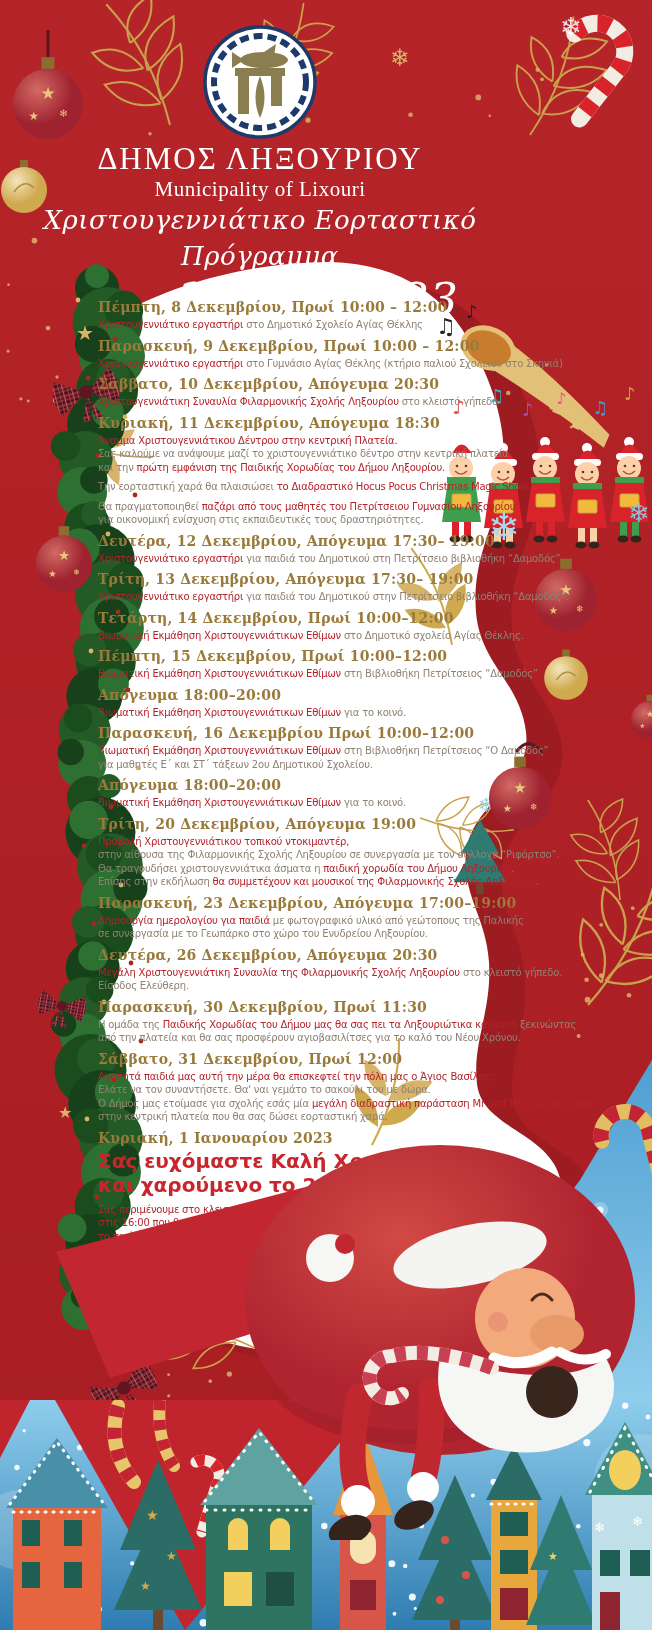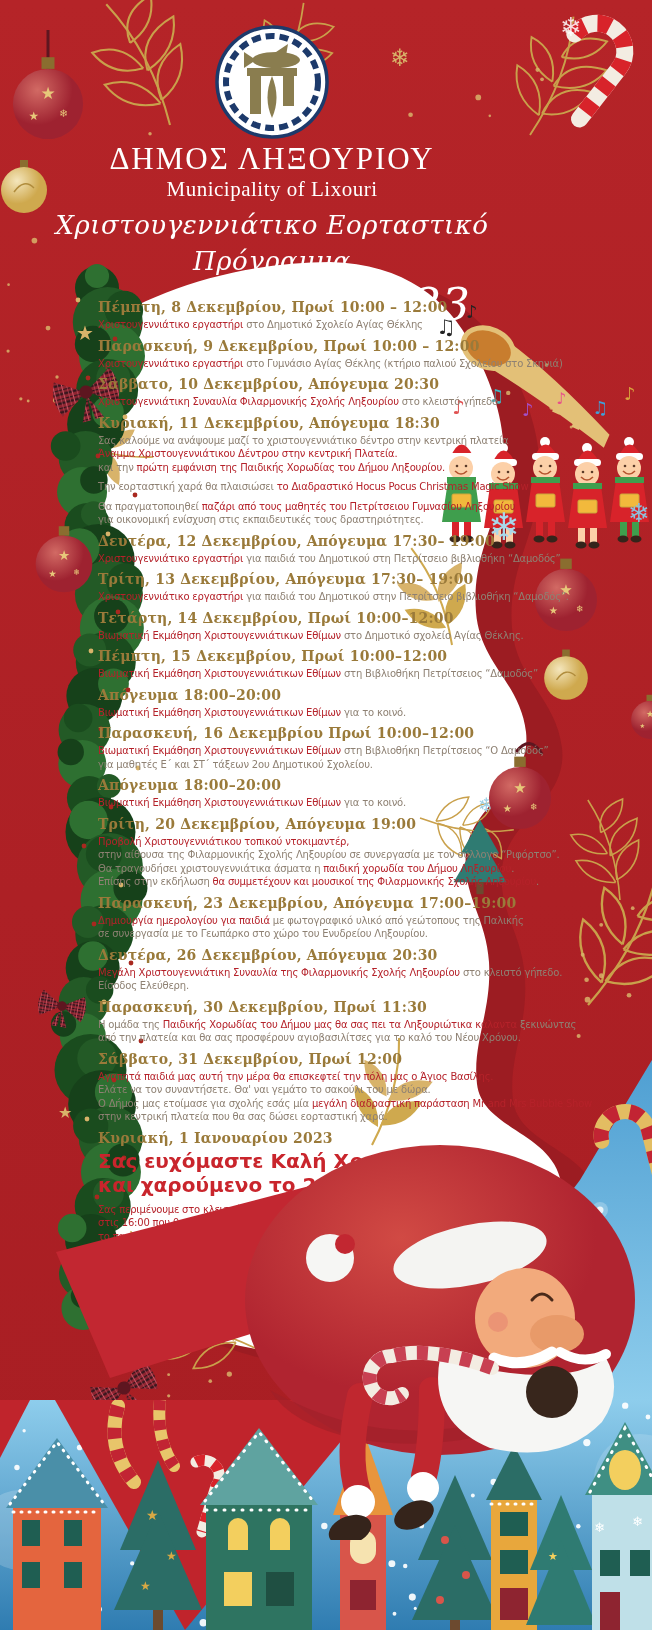--- a/index.html
+++ b/index.html
@@ -3,25 +3,25 @@
 <meta charset="utf-8">
 <style>
   html,body{margin:0;padding:0;background:#555;}
   .poster{position:relative;width:652px;height:1630px;overflow:hidden;
           background:linear-gradient(180deg,#b52428 0%,#ad2025 55%,#a81e23 100%);
           font-family:"DejaVu Sans",sans-serif;}
   svg{display:block;}
   .layer{position:absolute;left:0;top:0;}
   #blob-svg{z-index:1;}
   #decor-svg{z-index:2;pointer-events:none;}
-  .header{position:absolute;top:0;left:12px;width:520px;z-index:3;text-align:center;color:#fff;}
+  .header{position:absolute;top:0;left:0;width:520px;z-index:3;text-align:center;color:#fff;}
   .logo{margin:24px auto 2px;}
   .muni-gr{font-family:"Liberation Serif","DejaVu Serif",serif;font-size:31px;line-height:34px;letter-spacing:2px;font-weight:400;}
   .muni-en{font-family:"Liberation Serif","DejaVu Serif",serif;font-size:21px;line-height:26px;letter-spacing:.5px;}
-  .prog-title{font-family:"DejaVu Serif",serif;font-style:italic;font-size:26px;line-height:36px;margin-top:5px;letter-spacing:.5px;}
+  .prog-title{font-family:"DejaVu Serif",serif;font-style:italic;font-size:26px;line-height:36px;letter-spacing:.5px;}
   .years{font-family:"DejaVu Serif",serif;font-style:italic;font-size:45px;line-height:52px;text-align:right;padding-right:62px;}
   .events{position:absolute;left:98px;top:299px;width:480px;z-index:3;}
   .event{margin-bottom:6px;}
   .event-date{font-family:"DejaVu Serif",serif;font-weight:700;font-size:14px;line-height:17px;
               color:#9a7a3a;margin-bottom:2px;letter-spacing:.2px;}
   .event-line{font-size:10px;line-height:13.5px;white-space:nowrap;letter-spacing:-.2px;color:#8e8173;}
   .event-gap{height:6px;}
   .seg-n{color:#8e8173;}
   .seg-b{color:#b5222a;font-weight:400;}
   .seg-B{color:#c9252c;font-weight:700;font-size:20px;line-height:24px;letter-spacing:0;}
@@ -409,22 +409,22 @@
       <div class="event">
         <div class="event-date">Παρασκευή, 9 Δεκεμβρίου, Πρωί 10:00 – 12:00</div>
         <div class="event-line"><span class="seg-b">Χριστουγεννιάτικο εργαστήρι</span><span class="seg-n"> στο  Γυμνάσιο Αγίας Θέκλης (κτήριο παλιού Σχολείου στο Σκηνιά)</span></div>
       </div>
       <div class="event">
         <div class="event-date">Σάββατο, 10 Δεκεμβρίου, Απόγευμα  20:30</div>
         <div class="event-line"><span class="seg-b">Χριστουγεννιάτικη Συναυλία Φιλαρμονικής Σχολής Ληξουρίου</span><span class="seg-n"> στο κλειστό γήπεδο</span></div>
       </div>
       <div class="event">
         <div class="event-date">Κυριακή, 11 Δεκεμβρίου, Απόγευμα  18:30</div>
+        <div class="event-line"><span class="seg-b">Άναμμα Χριστουγεννιάτικου Δέντρου στην κεντρική Πλατεία.</span></div>
         <div class="event-line"><span class="seg-n">Σας καλούμε  να ανάψουμε μαζί το χριστουγεννιάτικο δέντρο στην κεντρική πλατεία</span></div>
-        <div class="event-line"><span class="seg-b">Άναμμα Χριστουγεννιάτικου Δέντρου στην κεντρική Πλατεία.</span></div>
         <div class="event-line"><span class="seg-n">και την </span><span class="seg-b">πρώτη εμφάνιση της  Παιδικής Χορωδίας του Δήμου Ληξουρίου.</span></div>
         <div class="event-gap"></div>
         <div class="event-line"><span class="seg-n">Την εορταστική χαρά  θα πλαισιώσει </span><span class="seg-b">το Διαδραστικό Hocus Pocus Christmas Magic Show</span></div>
         <div class="event-gap"></div>
         <div class="event-line"><span class="seg-n">Θα πραγματοποιηθεί </span><span class="seg-b">παζάρι  από τους μαθητές του Πετρίτσειου  Γυμνασίου Ληξουρίου</span></div>
         <div class="event-line"><span class="seg-n">για οικονομική ενίσχυση στις εκπαιδευτικές τους δραστηριότητες.</span></div>
       </div>
       <div class="event">
         <div class="event-date">Δευτέρα, 12 Δεκεμβρίου, Απόγευμα 17:30– 19:00</div>
         <div class="event-line"><span class="seg-b">Χριστουγεννιάτικο εργαστήρι</span><span class="seg-n"> για παιδιά του Δημοτικού στη  Πετρίτσειο  βιβλιοθήκη “Δαμοδός”</span></div>

